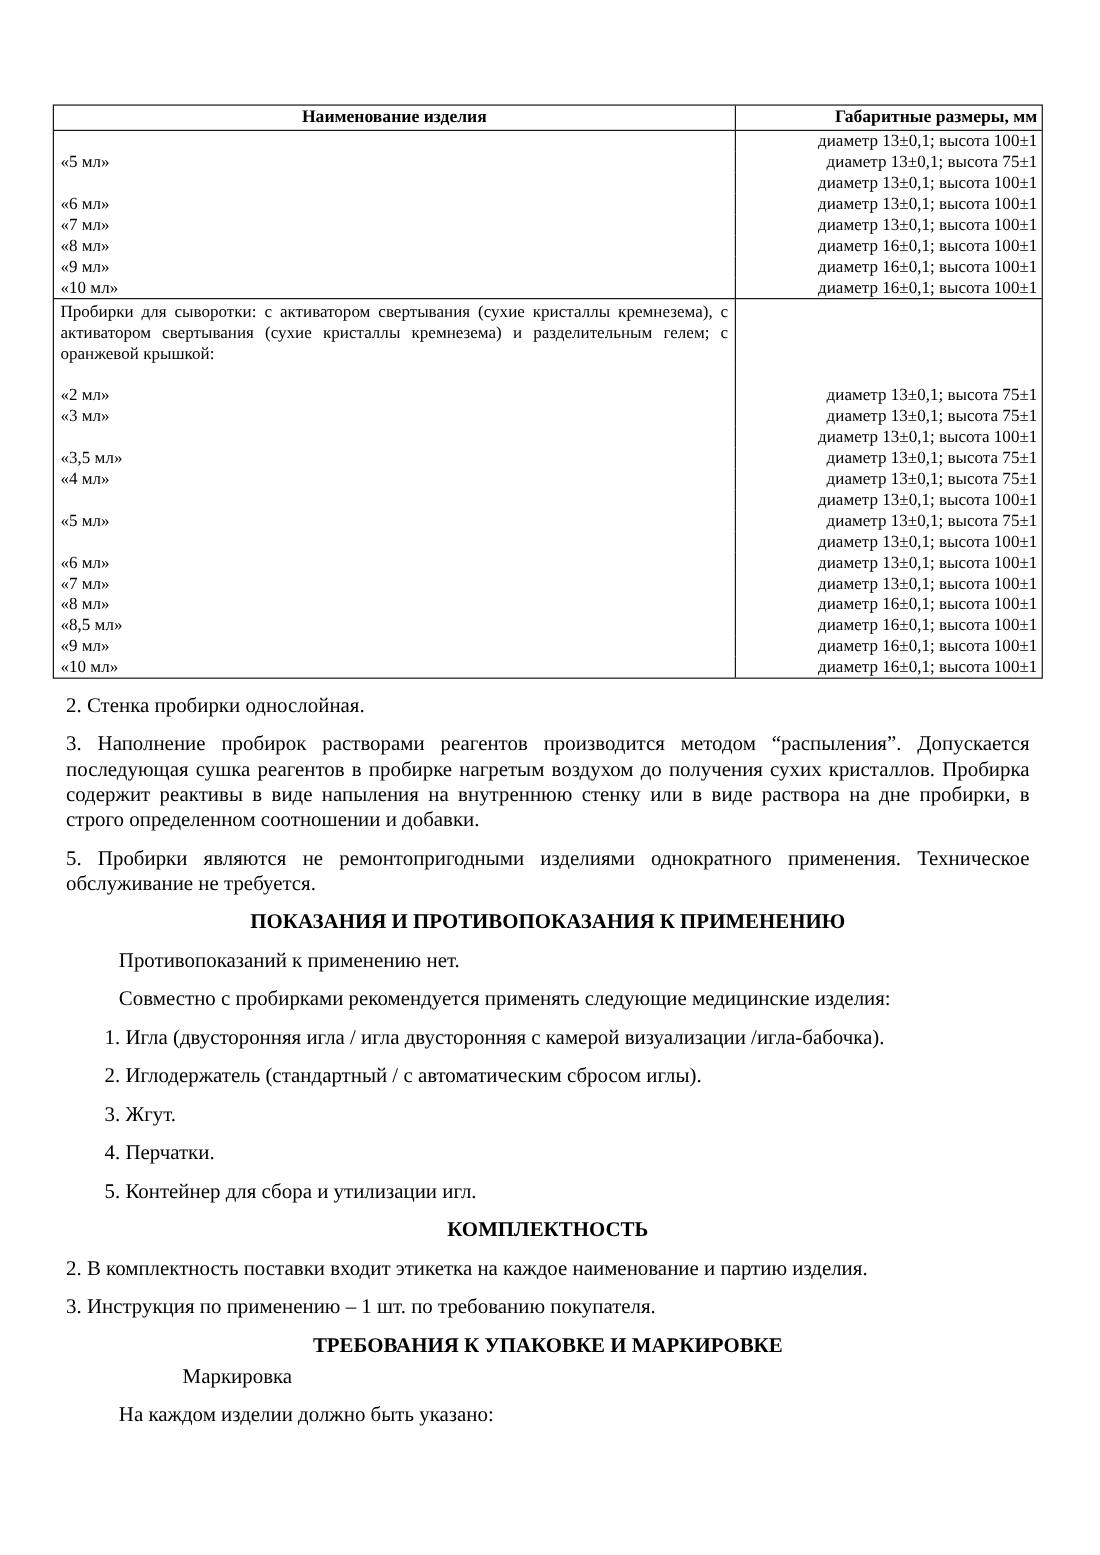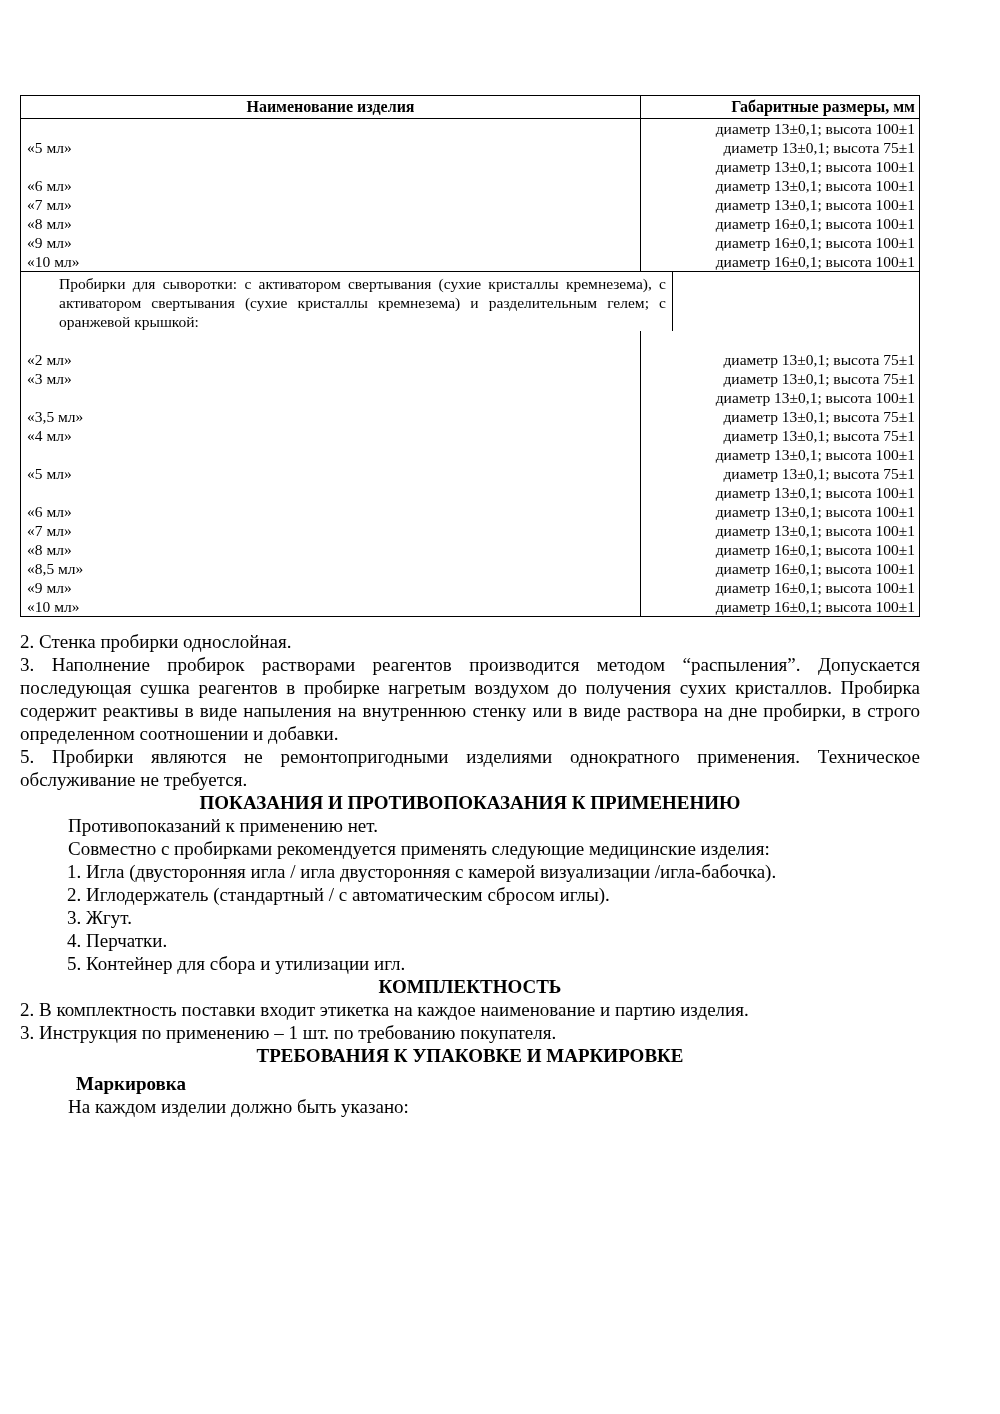--- a/index.html
+++ b/index.html
@@ -3,21 +3,21 @@
 <meta charset="utf-8">
 <style>
   html, body { margin: 0; padding: 0; }
   body {
     width: 1000px;
     min-height: 1414px;
     background: #ffffff;
     color: #000000;
     font-family: "Liberation Serif", "DejaVu Serif", serif;
   }
-  .page { padding: 95px 52px 40px 20px; }
+  .page { padding: 95px 52px 40px 48px; }
 
   
   .doc-table {
     width: 900px;
     border: 1px solid #000;
     font-size: 15.5px;
     line-height: 19px;
     box-sizing: border-box;
   }
   .t-row { display: flex; }
@@ -35,40 +35,40 @@
     padding: 0 4px;
   }
   .t-head {
     border-bottom: 1px solid #000;
     font-weight: bold;
     font-size: 16px;
     line-height: 22px;
   }
   .t-head .t-name { text-align: center; }
   .t-block2 { border-top: 1px solid #000; }
-  .t-desc { text-align: justify; padding-top: 2px; margin-left: 32px; }
+  .t-desc { text-align: justify; padding-top: 2px; }
 
   
   .body-text {
     margin-top: 13px;
     width: 900px;
     font-size: 19px;
     line-height: 23px;
   }
-  .para { margin: 0; }
+  .para { margin: 12px; }
   .just { text-align: justify; }
   .ind { text-indent: 48px; }
   .sec-heading {
     font-weight: bold;
     text-align: center;
   }
   .list-line { margin-left: 47px; }
   .sub-heading {
-    font-weight: bold;
-    margin-left: 56px;
+    font-weight: normal;
+    margin-left: 118px;
     margin-top: 5px;
   }
 </style>
 </head>
 <body>
 
 <div class="page">
 
   <div class="doc-table">
 

